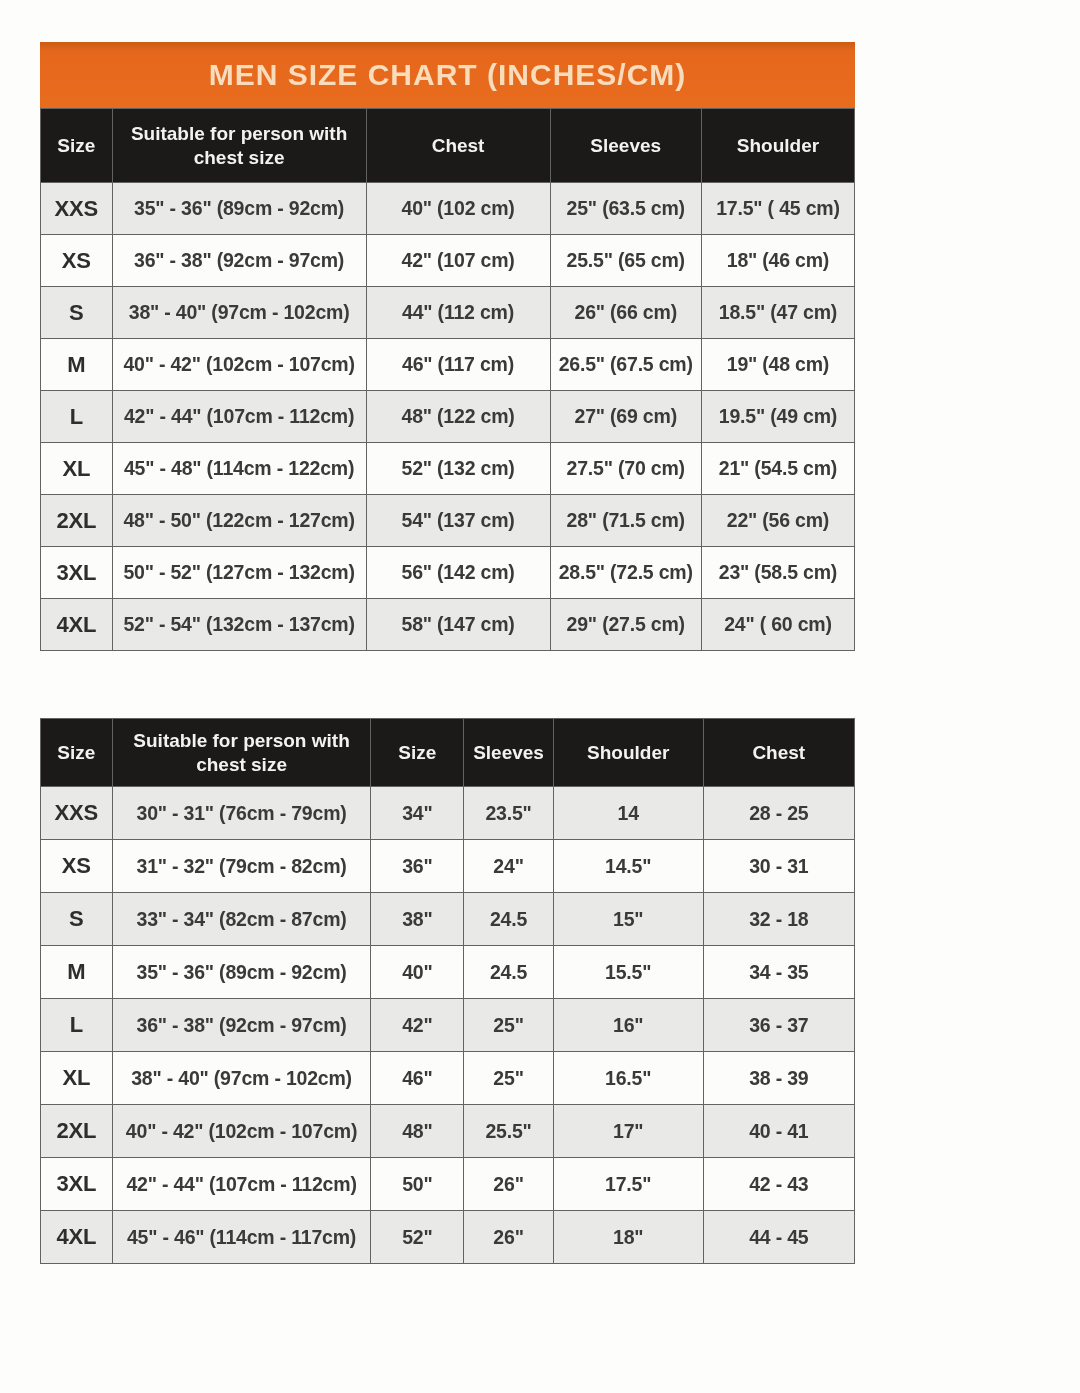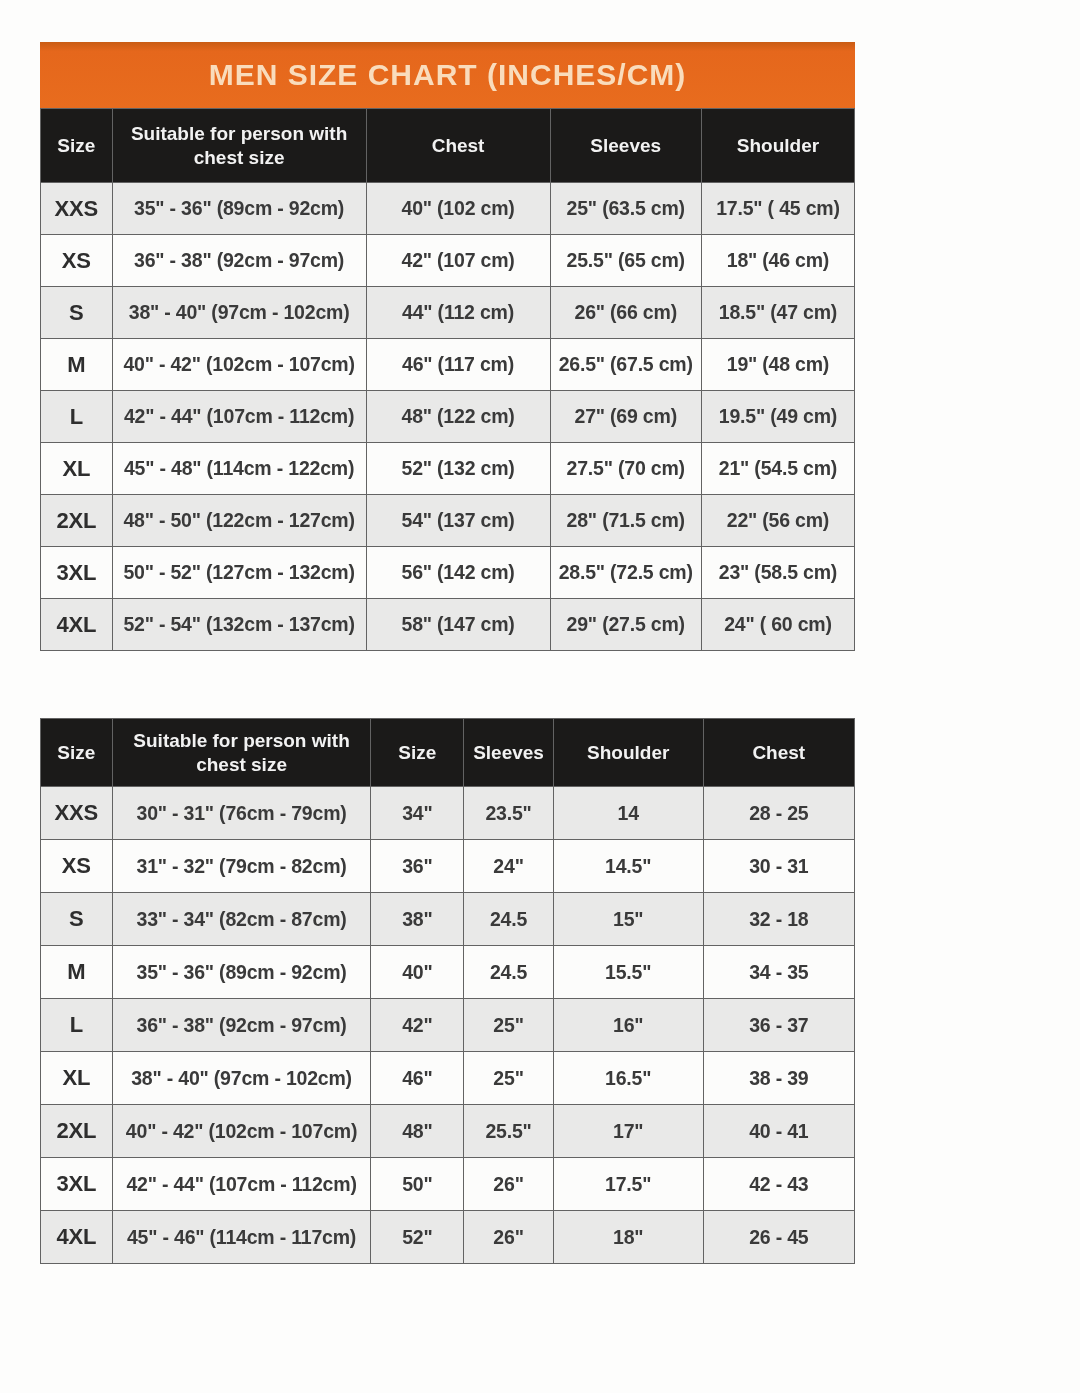--- a/index.html
+++ b/index.html
@@ -252,19 +252,19 @@
             <td>26"</td>
             <td>17.5"</td>
             <td>42 - 43</td>
           </tr>
           <tr>
             <td>4XL</td>
             <td>45" - 46" (114cm - 117cm)</td>
             <td>52"</td>
             <td>26"</td>
             <td>18"</td>
-            <td>26 - 45</td>
+            <td>44 - 45</td>
           </tr>
         </tbody>
     </table>
   </div>
 
 </div>
 
 </body></html>

